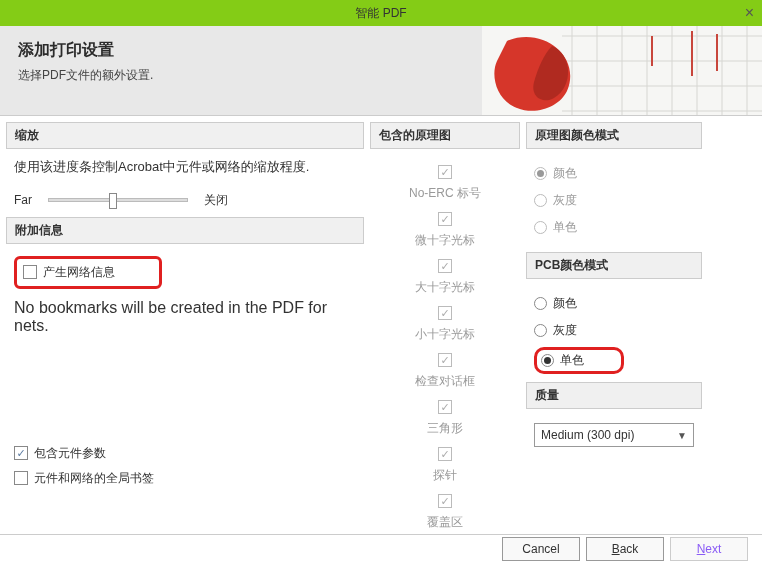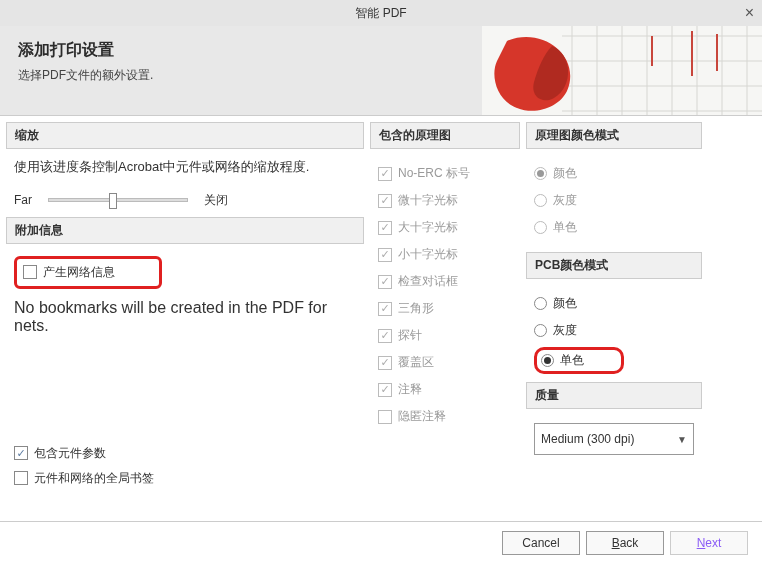--- a/index.html
+++ b/index.html
@@ -1,17 +1,17 @@
 <!DOCTYPE html>
 <html><head>
 <meta charset="utf-8">
 <style>
   * { box-sizing: border-box; margin: 0; padding: 0; }
   body { font-family: "Segoe UI", "Microsoft YaHei", Tahoma, sans-serif; font-size: 12px; color: #333; background: #fff; width: 762px; height: 563px; overflow: hidden; }
-  .titlebar { height: 26px; line-height: 26px; text-align: center; background: #e5e5e5; position: relative; font-size: 12px; color: #333; }
+  .titlebar { height: 26px; line-height: 26px; text-align: center; background: #84cc16; position: relative; font-size: 12px; color: #333; }
   .closebtn { position: absolute; right: 8px; top: 0; font-size: 16px; color: #555; cursor: default; }
   .header { position: relative; height: 90px; background: #e8e8e8; border-bottom: 1px solid #ccc; display: flex; align-items: flex-start; padding-left: 18px; overflow: hidden; }
   .header-text { padding-top: 14px; }
   .header-title { font-size: 16px; font-weight: bold; color: #2b2b2b; }
   .header-sub { font-size: 12px; color: #444; margin-top: 6px; }
   .header-graphic { position: absolute; right: 0; top: 0; width: 280px; height: 90px; pointer-events: none; }
   .content { display: flex; padding: 6px 6px 0 6px; }
   .col { display: flex; flex-direction: column; }
   .col1 { width: 358px; }
   .col2 { width: 150px; margin-left: 6px; }
@@ -31,25 +31,25 @@
   .chk.disabled.checked::after { color: #aaa; }
   .chk-label { font-size: 12px; }
   .disabled-text { color: #9a9a9a; }
   .radio { width: 13px; height: 13px; border: 1px solid #888; border-radius: 50%; display: inline-flex; align-items: center; justify-content: center; flex-shrink: 0; position: relative; }
   .radio.checked::after { content: ""; width: 7px; height: 7px; border-radius: 50%; background: #333; }
   .radio.disabled { border-color: #bbb; }
   .radio.disabled.checked::after { background: #999; }
   .highlight-red { border: 3px solid #e02020; border-radius: 6px; padding: 3px 6px; display: inline-flex; align-items: center; }
   .highlight-red-pcb { border: 3px solid #e02020; border-radius: 10px; padding: 2px 8px 2px 4px; display: inline-flex; align-items: center; gap: 6px; width: 90px; }
   .subtext { font-size: 16px; margin: 8px 0 14px 0; }
-  .col2 .chk-row { margin: 6px 0; }
+  .col2 .chk-row { margin: 6px 0; flex-direction: column; }
   .col3 .chk-row { margin: 6px 0; }
-  .dropdown { border: 1px solid #999; height: 32px; display: flex; align-items: center; justify-content: space-between; padding: 0 6px; background: #fff; margin-top: 6px; }
+  .dropdown { border: 1px solid #999; height: 24px; display: flex; align-items: center; justify-content: space-between; padding: 0 6px; background: #fff; margin-top: 6px; }
   .dropdown .arrow { font-size: 10px; color: #555; }
-  .footer { position: absolute; bottom: 0; left: 0; right: 0; height: 42px; border-top: 1px solid #ccc; display: flex; justify-content: flex-end; align-items: center; gap: 6px; padding-right: 14px; background: #fff; }
+  .footer { position: absolute; bottom: 0; left: 0; right: 0; height: 29px; border-top: 1px solid #ccc; display: flex; justify-content: flex-end; align-items: center; gap: 6px; padding-right: 14px; background: #fff; }
   .btn { min-width: 78px; height: 24px; border: 1px solid #999; background: #f9f9f9; display: inline-flex; align-items: center; justify-content: center; font-size: 12px; padding: 0 10px; }
   .btn.disabled { color: #8b5cf6; border-color: #ccc; }
   .btn.primary { border-color: #4a6; }
   .underline-first::first-letter { text-decoration: underline; }
 </style>
 </head>
 <body>
 
 <div class="titlebar">
   <span>智能 PDF</span>

